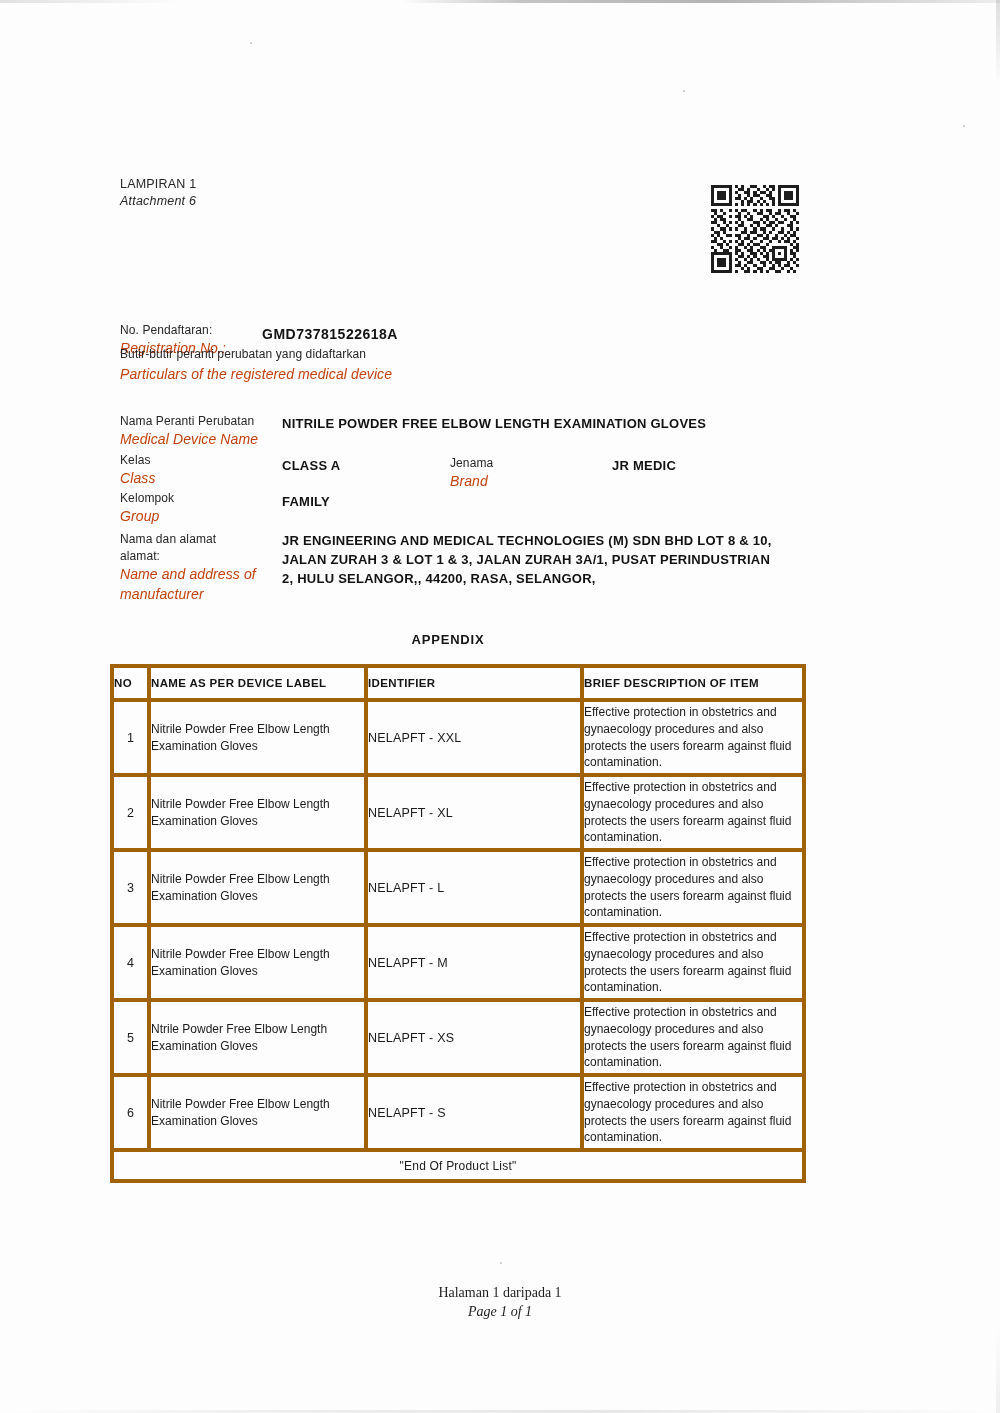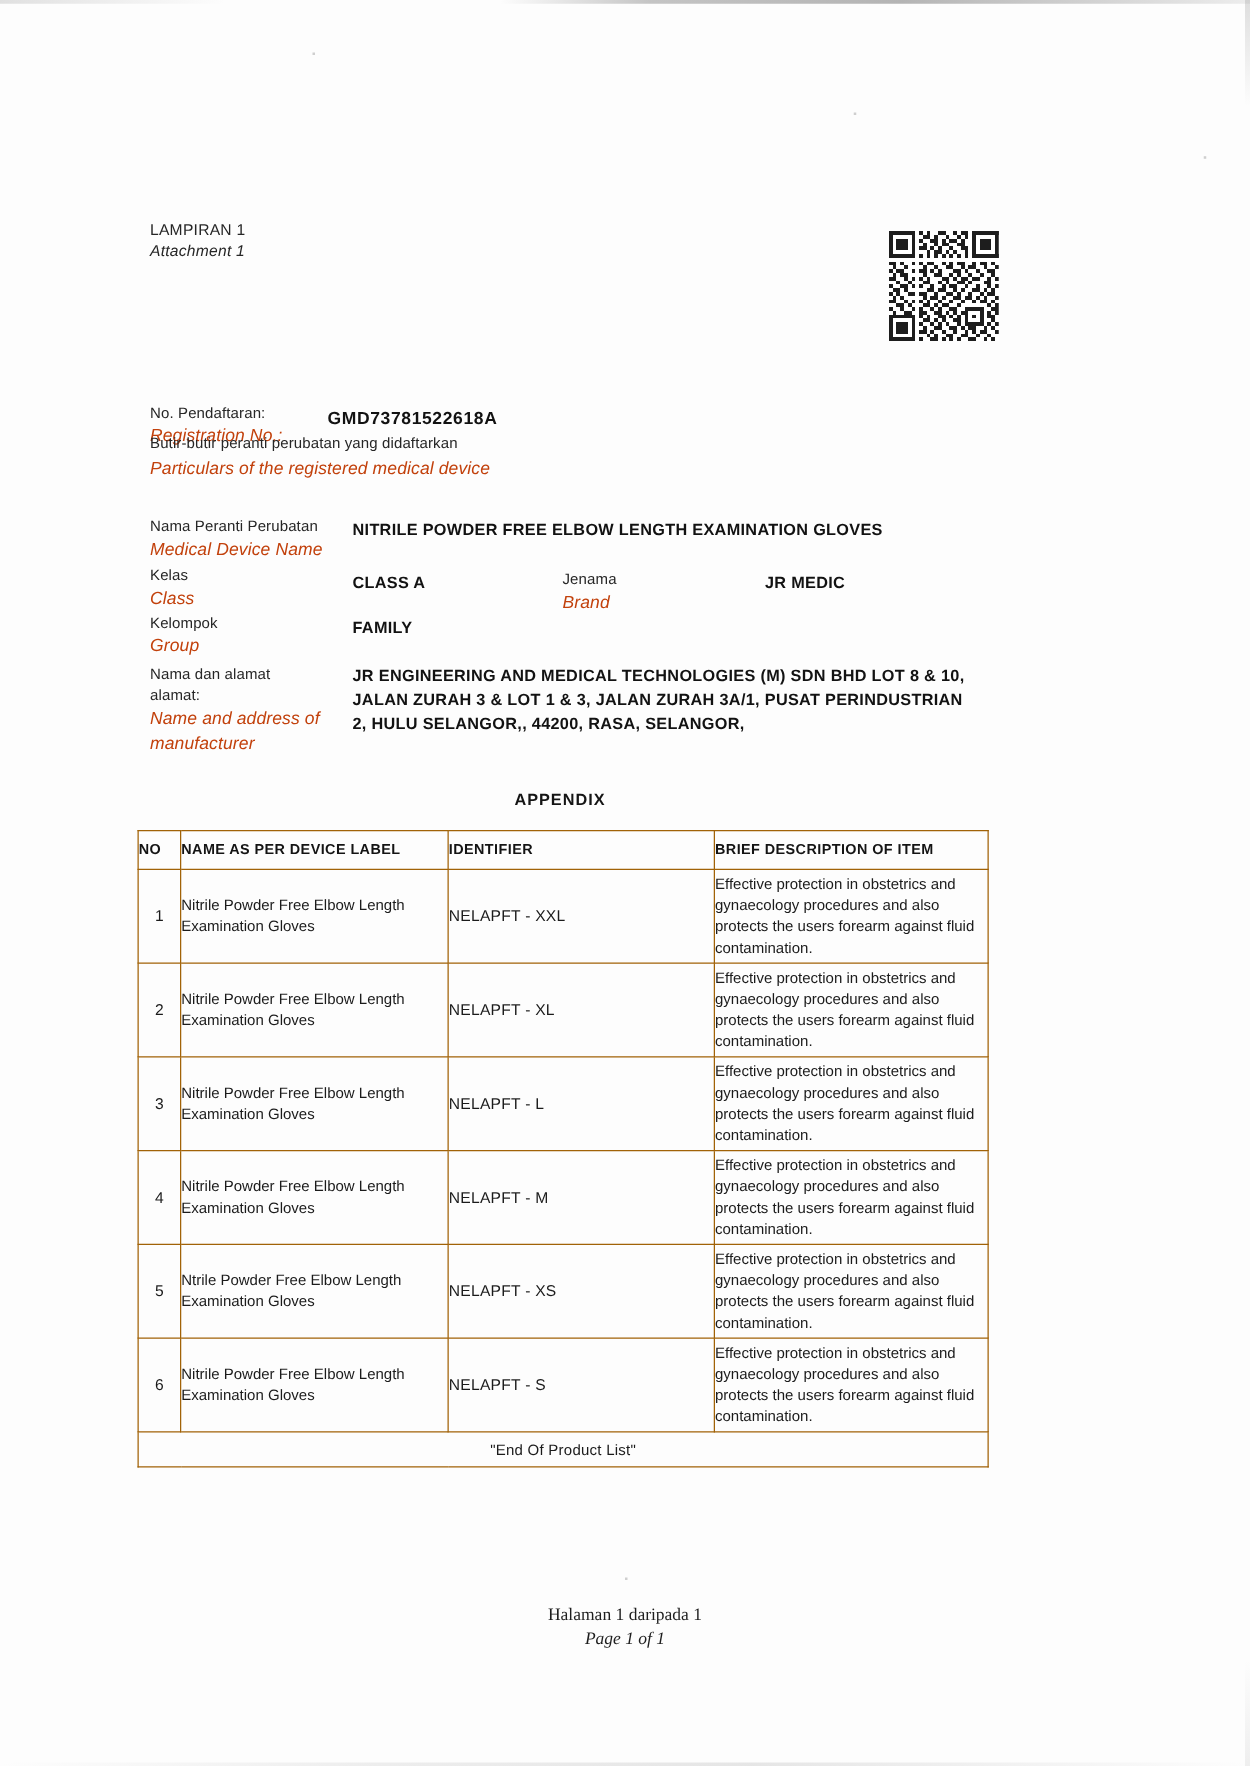--- a/index.html
+++ b/index.html
@@ -142,21 +142,21 @@
   table.appendix-table {
     position: absolute;
     left: 110px;
     top: 664px;
     width: 678px;
     border-collapse: collapse;
     table-layout: fixed;
   }
   table.appendix-table th,
   table.appendix-table td {
-    border: 1px solid #a16207;
+    border: 4px solid #a16207;
     padding: 0;
     vertical-align: middle;
   }
   table.appendix-table th {
     height: 30px;
     font-size: 11.5px;
     font-weight: bold;
     letter-spacing: 0.35px;
     text-align: left;
     color: #141414;
@@ -219,21 +219,21 @@
   <div class="scan-edge-top"></div>
   <div class="scan-edge-right"></div>
   <div class="scan-edge-bottom"></div>
   <div class="speck" style="left:250px;top:42px;"></div>
   <div class="speck" style="left:683px;top:90px;"></div>
   <div class="speck" style="left:963px;top:125px;"></div>
   <div class="speck" style="left:500px;top:1262px;"></div>
 
   <div class="attachment-block">
     <div class="attachment-ms">LAMPIRAN 1</div>
-    <div class="attachment-en">Attachment 1</div>
+    <div class="attachment-en">Attachment 6</div>
   </div>
 
   <div class="qr-wrap">
     <svg width="88" height="90" viewBox="0 0 29 29" shape-rendering="crispEdges" aria-hidden="true">
       <rect width="29" height="29" fill="#ffffff"></rect>
       <g fill="#1d1d1d">
 
         <rect x="0" y="0" width="7" height="1"></rect>
           <rect x="0" y="6" width="7" height="1"></rect>
         <rect x="0" y="0" width="1" height="7"></rect>

